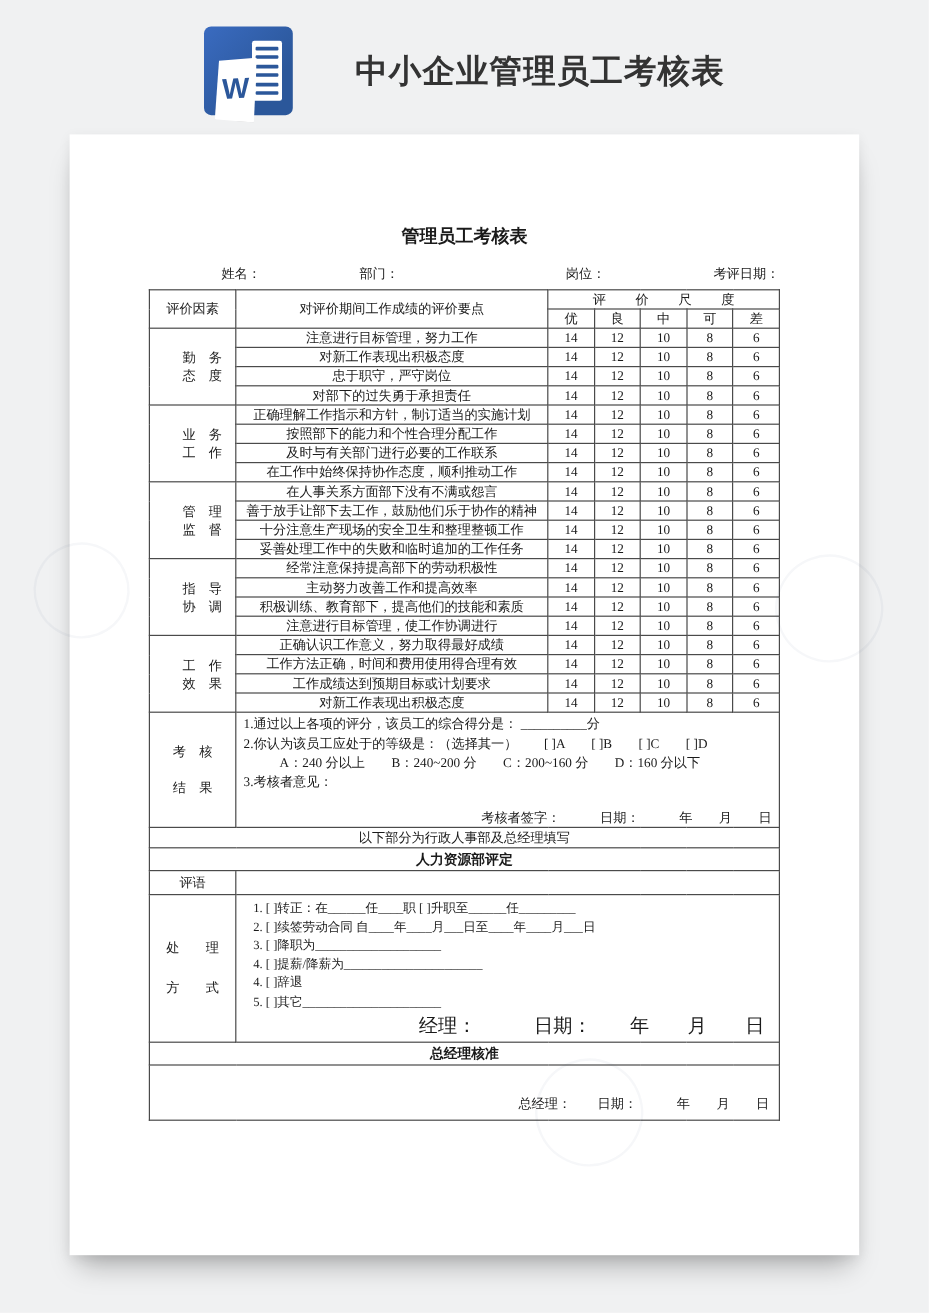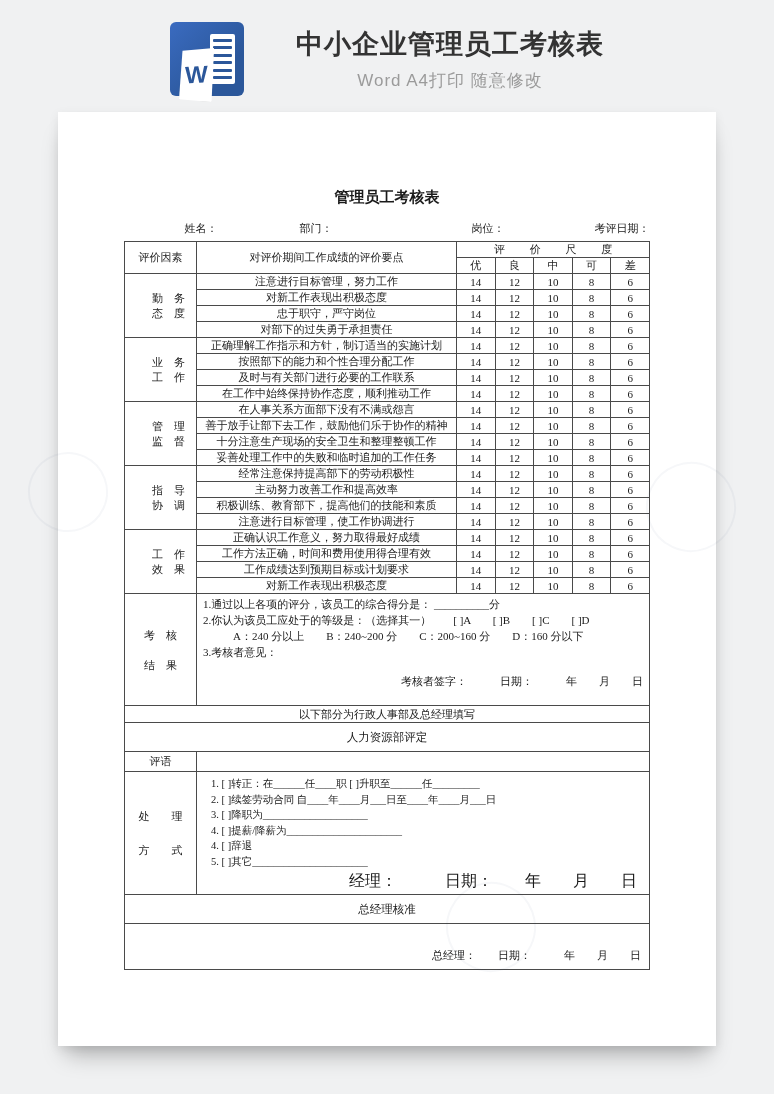--- a/index.html
+++ b/index.html
@@ -37,26 +37,26 @@
   td { border:1px solid #4a4a4a; vertical-align:middle; }
   .hdr td { height:16px; text-align:center; }
   .scale-title { letter-spacing:11px; text-indent:11px; }
   .factor-cell { text-align:center;padding-left:16px; }
   .criteria-cell { text-align:center; height:16px; overflow:hidden; white-space:nowrap; }
   .num-cell { text-align:center; }
   .result-label div, .handle-label div { text-align:center; }
   .result-label { }
   .result-label div { line-height:30px; }
   .handle-label div { line-height:34px; }
-  .result-cell { padding:2px 4px 16px 6px; }
+  .result-cell { padding:2px 4px 0 6px; }
   .r-line { line-height:16px; white-space:pre-wrap; }
   .r-indent { margin-left:30px; }
   .sign-line { text-align:right; margin-top:14px; padding-right:2px; white-space:pre-wrap; }
   .center-row { text-align:center; height:17px; }
-  .bold-row { font-weight:400; font-size:11.5px; height:29px; }
+  .bold-row { font-weight:700; font-size:11.5px; height:19px; }
   .comment-cell { height:20px; text-align:center; }
   .options-cell { padding:4px 6px 2px 14px; }
   .opt-line { line-height:15.5px; font-size:10.5px; white-space:pre-wrap; }
   .opt-sign { text-align:right; font-size:16px; margin-top:2px; padding-right:6px; white-space:pre-wrap; }
   .gm-cell { height:46px; vertical-align:bottom; text-align:right; padding:0 8px 6px 0; white-space:pre-wrap; }
 
   
   .wm { position:absolute; opacity:.04; border:2px solid #1b3b6b; border-radius:50%; pointer-events:none; }
   .wm1 { width:80px; height:80px; left:-30px; top:340px; transform:rotate(25deg); }
   .wm2 { width:90px; height:90px; right:-20px; top:350px; transform:rotate(25deg); }
@@ -74,21 +74,20 @@
         <i></i>
         <i></i>
         <i></i>
       </div>
     <div class="page">
         <b>W</b>
       </div>
   </div>
   <div class="titles">
     <div class="main-title">中小企业管理员工考核表</div>
-    <div class="subtitle">Word A4打印 随意修改</div>
   </div>
 </div>
 
 <div class="page doc">
   <div class="wm wm1"></div>
   <div class="wm wm2"></div>
   <div class="wm wm3"></div>
 
   <div class="doc-title">管理员工考核表</div>
 

